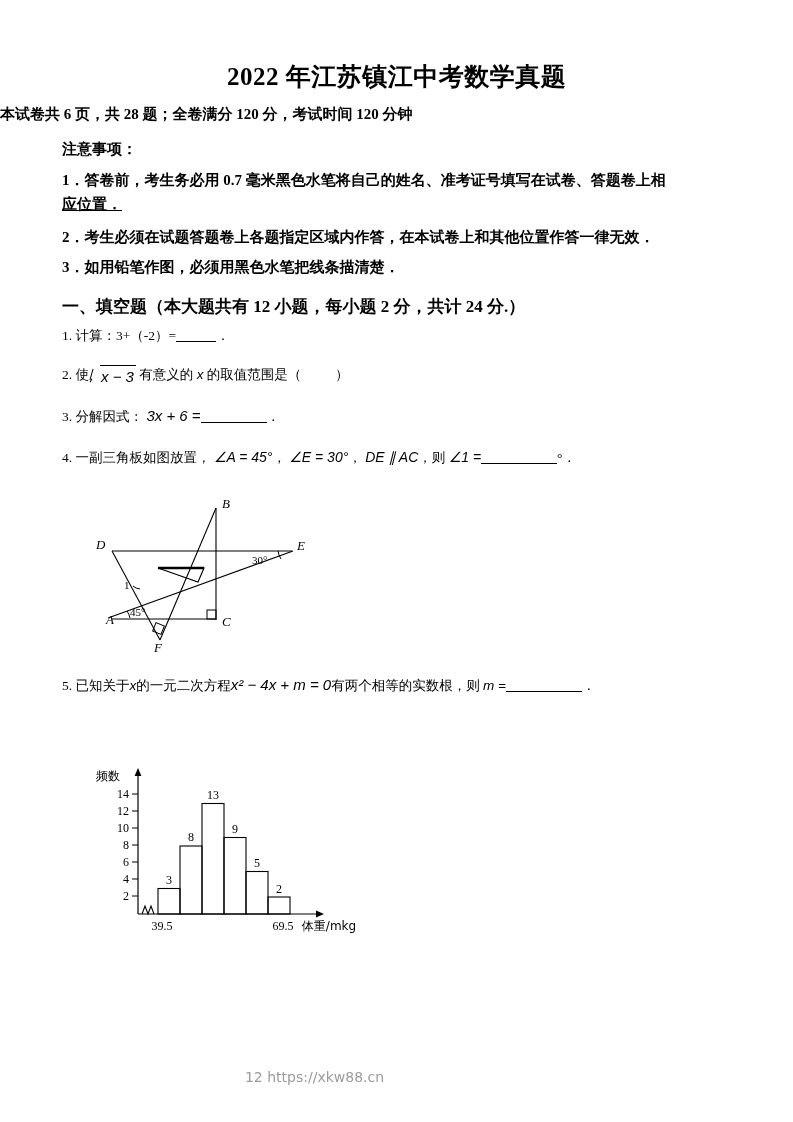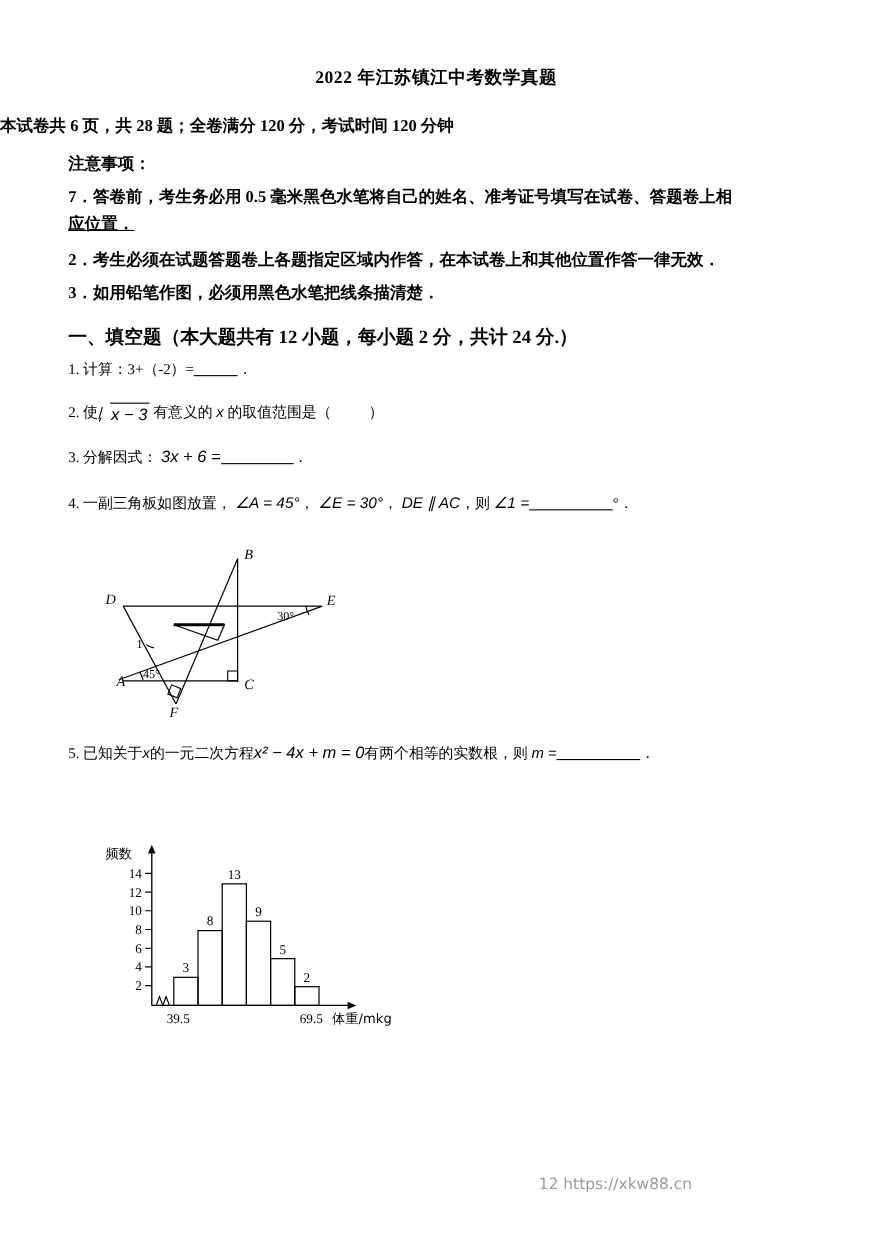--- a/index.html
+++ b/index.html
@@ -19,21 +19,21 @@
     position: absolute;
     left: 0; top: 0;
     width: 793px;
     height: 1122px;
   }
   .doc-title {
     position: absolute;
     left: 0; top: 60px;
     width: 793px;
     text-align: center;
-    font-size: 16px;
+    font-size: 25px;
     font-weight: bold;
     letter-spacing: 0.5px;
   }
   .doc-subtitle {
     position: absolute;
     left: 0; top: 105px;
     width: 793px;
     text-align: left;
     font-size: 15px;
     font-weight: bold;
@@ -122,39 +122,39 @@
   }
   .fig-hist {
     position: absolute;
     left: 86px; top: 762px;
     width: 280px; height: 180px;
   }
   .footer-watermark {
     position: absolute;
     left: 0; top: 1069px;
     width: 629px;
-    text-align: right;
+    text-align: center;
     font-family: "DejaVu Sans", "Liberation Sans", sans-serif;
     font-size: 14px;
     color: #9b9b9b;
   }
   .formula { font-size: 15px; }
   .formula-sm { font-size: 14px; }
 </style>
 </head>
 <body>
 
 <div class="page">
 
   <div class="doc-title">2022 年江苏镇江中考数学真题</div>
   <div class="doc-subtitle">本试卷共 6 页，共 28 题；全卷满分 120 分，考试时间 120 分钟</div>
 
   <div class="notice-heading">注意事项：</div>
   <div class="notice-item notice-1">
-    <span>7．答卷前，考生务必用 0.5 毫米黑色水笔将自己的姓名、准考证号填写在试卷、答题卷上相</span><br>
+    <span>1．答卷前，考生务必用 0.7 毫米黑色水笔将自己的姓名、准考证号填写在试卷、答题卷上相</span><br>
     <span class="underline-text">应位置．</span>
   </div>
   <div class="notice-item notice-2">2．考生必须在试题答题卷上各题指定区域内作答，在本试卷上和其他位置作答一律无效．</div>
   <div class="notice-item notice-3">3．如用铅笔作图，必须用黑色水笔把线条描清楚．</div>
 
   <div class="section-heading">一、填空题（本大题共有 12 小题，每小题 2 分，共计 24 分.）</div>
 
   <div class="q q1">
     <span>1.</span>
     <span>计算：3+（-2）=</span><span class="blank-s"></span><span>．</span>

